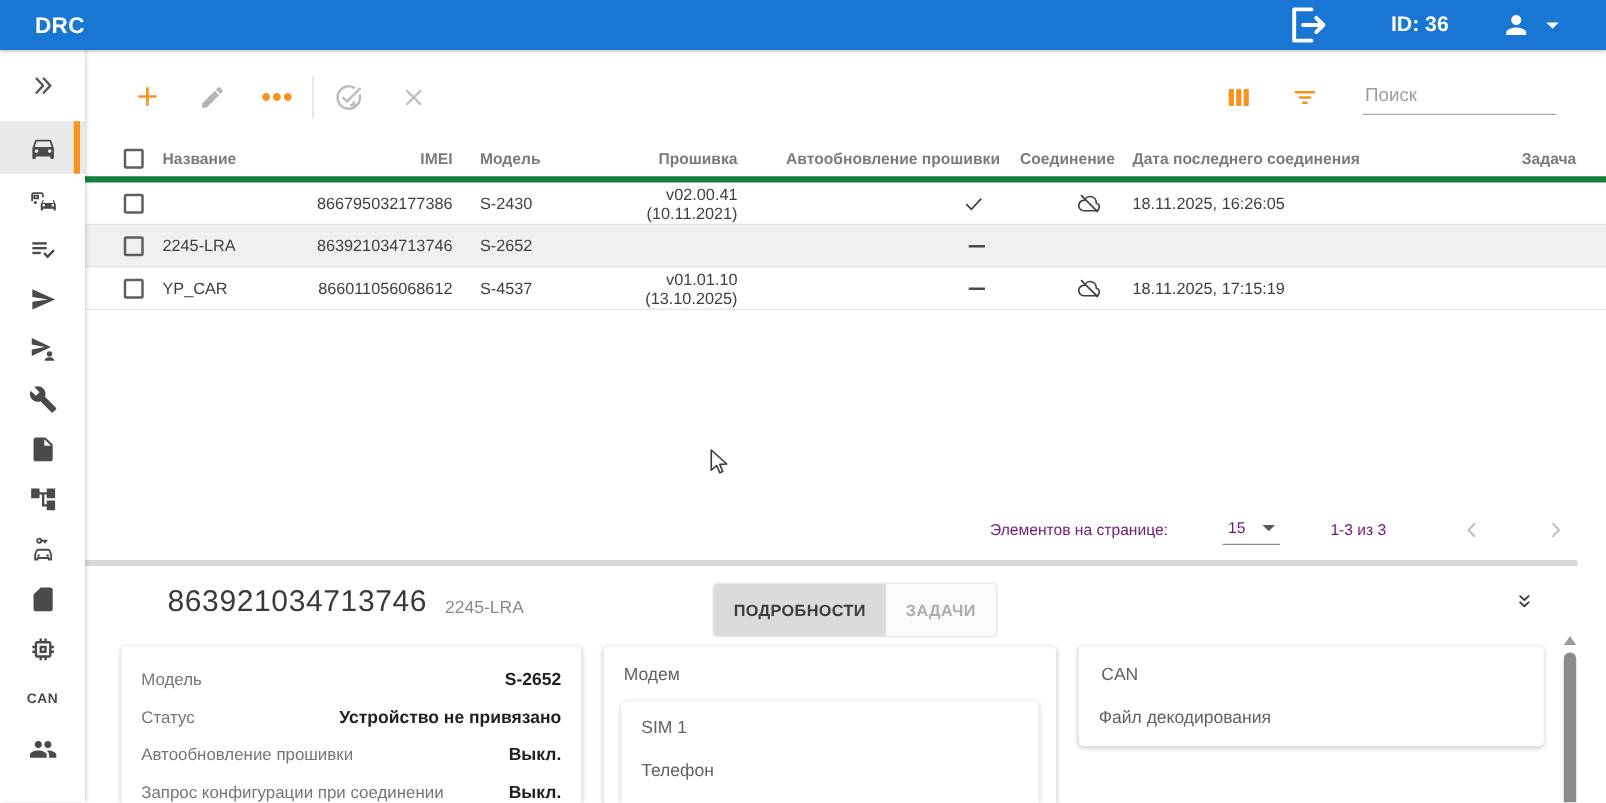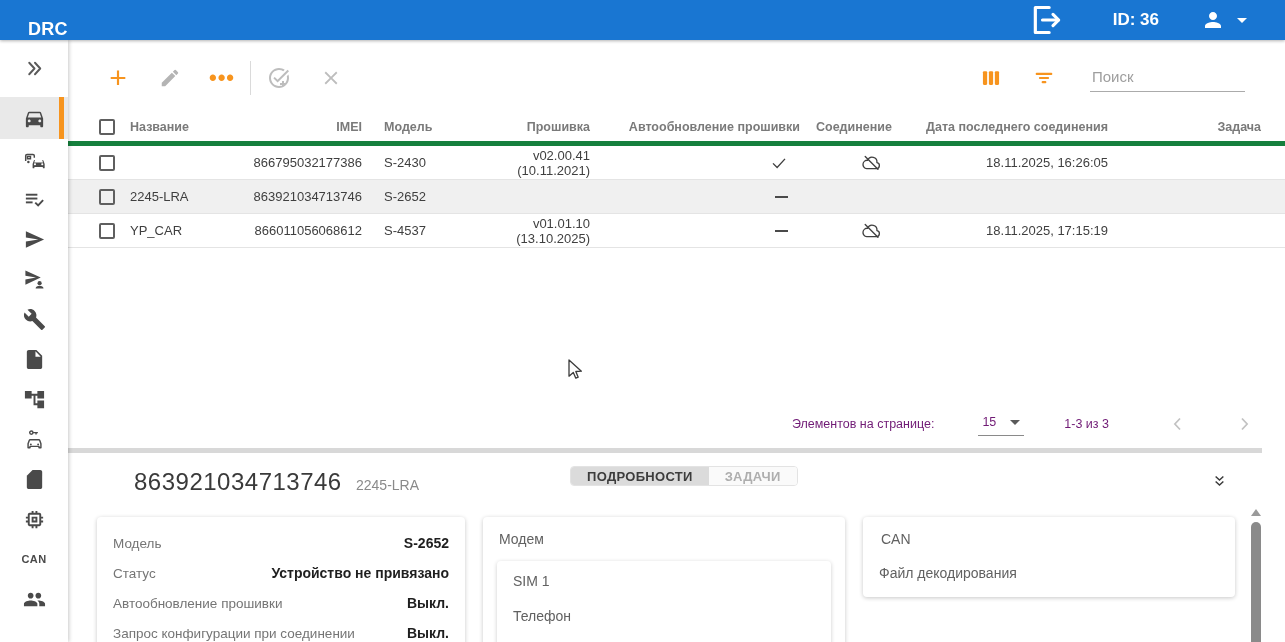--- a/index.html
+++ b/index.html
@@ -2,21 +2,21 @@
 <html style="--accent: #F7941E; --primary: #1976D2;"><head>
 <meta charset="utf-8">
 <style>
   * { margin:0; padding:0; box-sizing:border-box; }
   html,body { width:1285px; height:642px; overflow:hidden; background:#fff;
               font-family:"Liberation Sans", sans-serif; position:relative; }
   :root { --accent:#F7941E; --primary:#1976D2; --ink:#3F3F3F; --muted:#7A7A7A; }
 
   
   .appbar { position:absolute; left:0; top:0; width:1285px; height:40px;
-            background:var(--primary); display:flex; align-items:flex-end;
+            background:var(--primary); display:flex; align-items:center;
             box-shadow:0 1px 3px rgba(0,0,0,.3); z-index:10; color:#fff; }
   .brand { font-size:18px; font-weight:bold; margin-left:28px; letter-spacing:.3px; }
   .appbar-right { margin-left:auto; display:flex; align-items:center; margin-right:38px; }
   .logout-btn { width:24px; height:24px; cursor:pointer; }
   .session-id { font-size:17px; font-weight:bold; margin-left:48px; }
   .user-btn { display:flex; align-items:center; margin-left:42px; cursor:pointer; }
   .caret-down { width:0; height:0; border-left:5px solid transparent; border-right:5px solid transparent;
                 border-top:5px solid #fff; margin-left:12px; }
 
   
@@ -57,42 +57,42 @@
   .c-check { display:flex; justify-content:center; }
   .checkbox { width:16px; height:16px; border:2px solid #5F5F5F; border-radius:2px; background:transparent; cursor:pointer; }
   .c-name { text-align:left; }
   .c-imei { text-align:right; }
   .c-model { text-align:left; padding-left:22px; }
   .c-firm { text-align:right; padding-right:16px; }
   .c-auto { text-align:right; padding-right:16px; display:flex; justify-content:flex-end; padding-right:28px; }
   .thead .c-auto { padding-right:16px; }
   .c-conn { display:flex; justify-content:flex-end; padding-right:24px; }
   .thead .c-conn { text-align:right; padding-right:24px; display:block; }
-  .c-date { text-align:right; padding-right:16px; }
+  .c-date { text-align:left; padding-right:16px; }
   .c-task { text-align:right; }
   .dash { width:13px; height:2px; background:#4A4A4A; }
 
   
   .pagination { position:absolute; left:0; top:362px; right:0; height:44px; display:flex;
                 align-items:center; justify-content:flex-end; padding-right:28px;
                 font-size:12.5px; color:#701a75; }
   .page-select { margin-left:44px; display:flex; align-items:center; border-bottom:1px solid #8A8A8A;
                  padding:3px 4px 6px; cursor:pointer; }
   .select-caret { width:0; height:0; border-left:5px solid transparent; border-right:5px solid transparent;
                   border-top:5px solid #5A5A5A; margin-left:14px; }
   .page-range { margin-left:40px;text-align:right; }
   .page-nav { width:26px; height:26px; display:flex; align-items:center; justify-content:center; cursor:default; }
   .page-nav.prev { margin-left:56px; } .page-nav.next { margin-left:40px; }
 
   
   .split-divider { position:absolute; left:0; top:408px; width:1194px; height:5px; background:#D8D8D8; }
   .detail { position:absolute; left:0; top:413px; right:0; bottom:0; background:#fff; }
   .detail-imei { position:absolute; left:66px; top:15px; font-size:24px; color:#3A3A3A; letter-spacing:.5px; }
   .detail-name { position:absolute; left:288px; top:24px; font-size:14px; color:#8A8A8A; }
-  .tab-group { position:absolute; left:502px; top:13px; height:20px; display:flex;
+  .tab-group { position:absolute; left:502px; top:13px; height:44px; display:flex;
                border-radius:4px; overflow:hidden; border:1px solid #E3E3E3; }
   .tab { padding:0 16px; font-size:13px; letter-spacing:.3px; display:flex; align-items:center; cursor:pointer; }
   .tab.active { background:#DBDBDB; color:#3C3C3C; font-weight:bold; }
   .tab.inactive { background:#FAFAFA; color:#AEAEAE; font-weight:bold; }
   .collapse-btn { position:absolute; right:57px; top:20px; cursor:pointer; }
 
   .cards { position:absolute; left:29px; top:64px; right:0; bottom:-60px;
            display:flex; gap:18px; align-items:flex-start; }
   .card { background:#fff; border-radius:4px; box-shadow:0 1px 4px rgba(0,0,0,.22); }
   .card-info { width:368px; height:160px; padding:8px 16px; }

